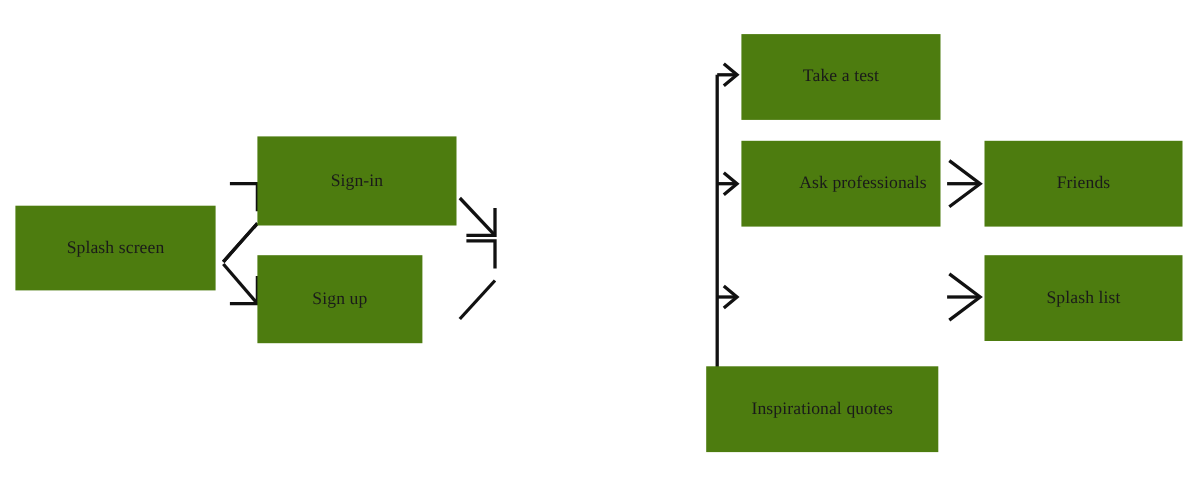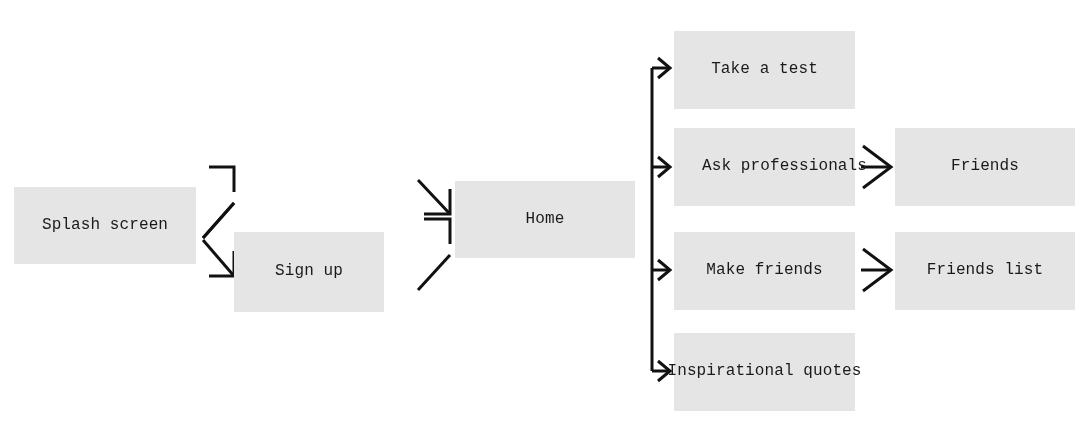--- a/index.html
+++ b/index.html
@@ -13,26 +13,26 @@
   }
   #canvas {
     position: relative;
     width: 1090px;
     height: 440px;
     background: #ffffff;
     overflow: hidden;
   }
   .node {
     position: absolute;
-    background: #e5e5e5;
+    background: #4d7c0f;
     color: #1a1a1a;
     display: flex;
     align-items: center;
     justify-content: center;
-    font-family: Liberation Mono, monospace;
+    font-family: Liberation Serif, serif;
     font-size: 16px;
     line-height: 1.2;
     letter-spacing: 0.1px;
     white-space: nowrap;
     box-sizing: border-box;
     user-select: none;
   }
   .node-label {
     pointer-events: none;
   }
@@ -119,46 +119,43 @@
     <g>
       <path class="edge-path" d="M 861 270 L 890 270"></path>
       <path class="arrow-head" d="M 863 249 L 891 270 L 863 291"></path>
     </g>
   </svg>
 
   <div class="node" style="left:14px; top:187px; width:182px; height:77px;">
     <span class="node-label">Splash screen</span>
   </div>
 
+  <div class="node" style="left:234px; top:124px; width:181px; height:81px;">
+    <span class="node-label">Sign-in</span>
+  </div>
 
   <div class="node" style="left:234px; top:232px; width:150px; height:80px;">
     <span class="node-label">Sign up</span>
   </div>
 
-  <div class="node" style="left:455px; top:181px; width:180px; height:77px;">
-    <span class="node-label">Home</span>
-  </div>
 
   <div class="node" style="left:674px; top:31px; width:181px; height:78px;">
     <span class="node-label">Take a test</span>
   </div>
 
   <div class="node" style="left:674px; top:128px; width:181px; height:78px;padding-left:40px;">
     <span class="node-label">Ask professionals</span>
   </div>
 
-  <div class="node" style="left:674px; top:232px; width:181px; height:78px;">
-    <span class="node-label">Make friends</span>
-  </div>
 
-  <div class="node" style="left:674px; top:333px; width:181px; height:78px;">
+  <div class="node" style="left:642px; top:333px; width:211px; height:78px;">
     <span class="node-label">Inspirational quotes</span>
   </div>
 
   <div class="node" style="left:895px; top:128px; width:180px; height:78px;">
     <span class="node-label">Friends</span>
   </div>
 
   <div class="node" style="left:895px; top:232px; width:180px; height:78px;">
-    <span class="node-label">Friends list</span>
+    <span class="node-label">Splash list</span>
   </div>
 
 </div>
 
 </body></html>

